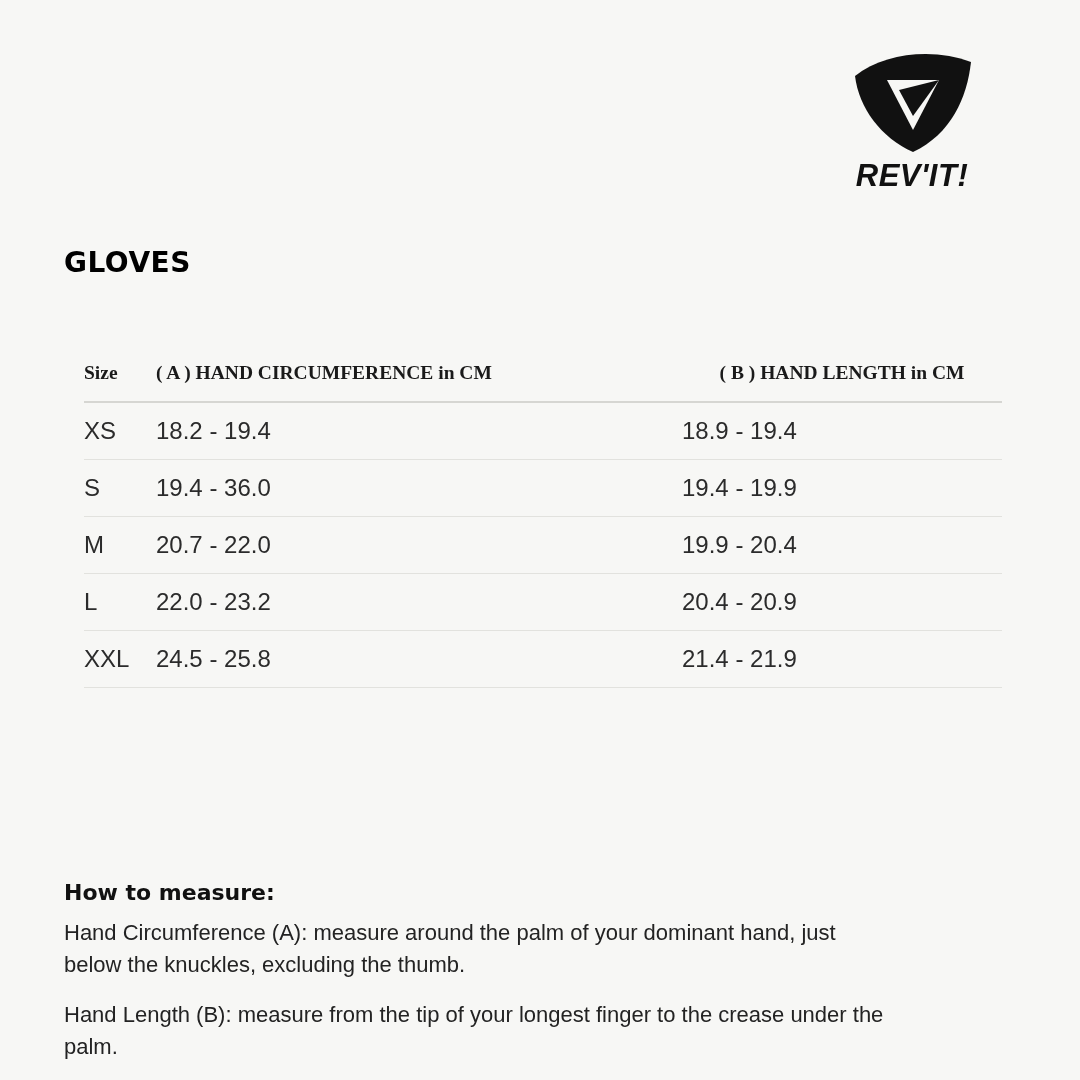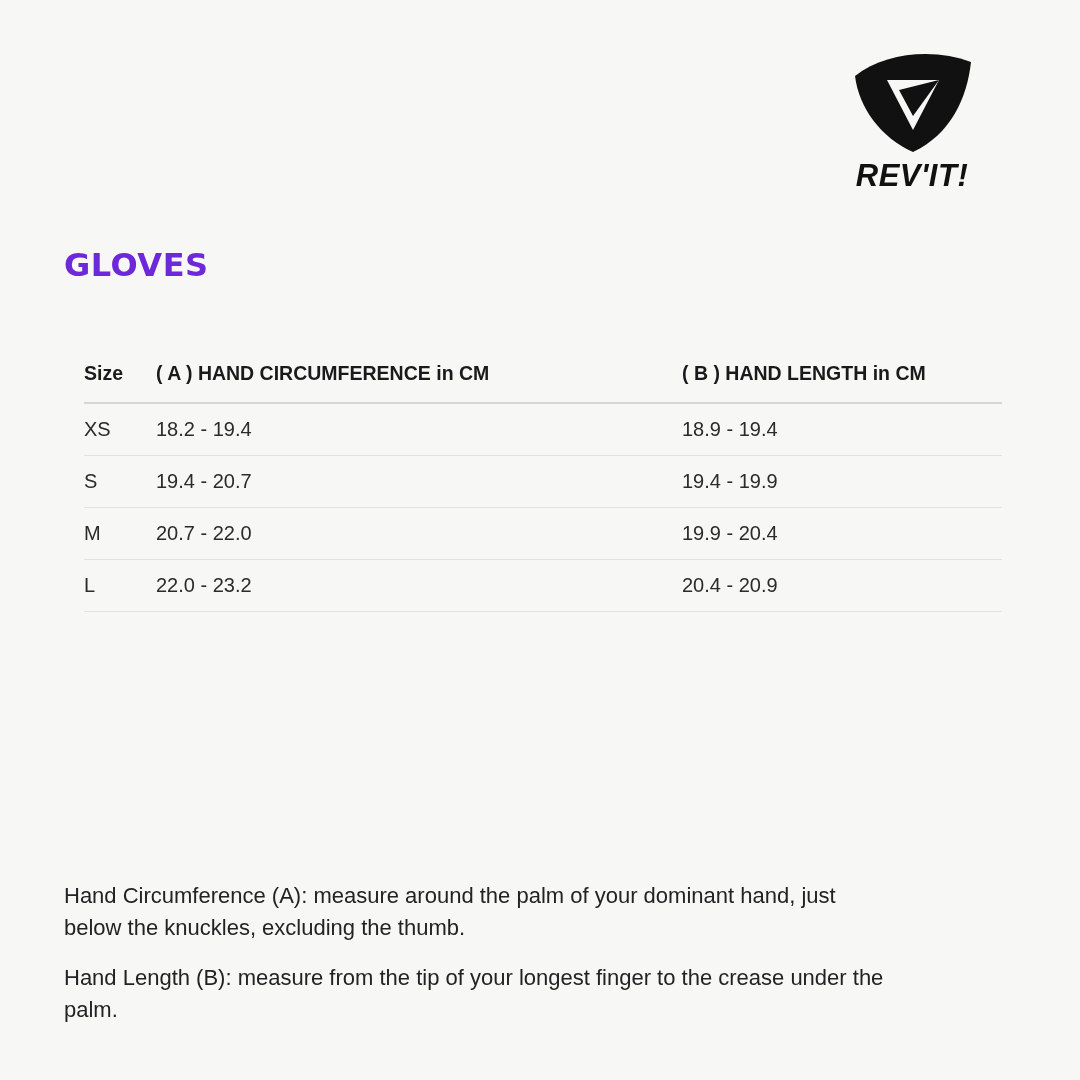--- a/index.html
+++ b/index.html
@@ -45,24 +45,24 @@
     font-size: 31px;
     letter-spacing: 0.5px;
     color: #111111;
   }
 
   
   .page-title {
     position: absolute;
     top: 246px;
     left: 64px;
-    font-size: 32px;
+    font-size: 28px;
     font-weight: bold;
     letter-spacing: 0.5px;
-    color: #6d28d9;
+    color: #000000;
     margin: 0;
     font-family: "DejaVu Sans", sans-serif;
   }
 
   
   .size-table-wrap {
     position: absolute;
     top: 362px;
     left: 84px;
     width: 918px;
@@ -73,30 +73,31 @@
     font-size: 19px;
   }
   table.size-table thead th {
     text-align: left;
     font-weight: bold;
     font-size: 19.5px;
     color: #1a1a1a;
     padding: 0 0 17px 0;
     border-bottom: 2px solid #d6d6d2;
     white-space: nowrap;
+    font-family: Liberation Serif, serif;
   }
   table.size-table thead th.col-size { width: 72px; }
   table.size-table thead th.col-a { width: 526px; }
-  table.size-table thead th.col-b { width: 320px; }
+  table.size-table thead th.col-b { width: 320px; text-align: center; }
 
   table.size-table tbody td {
     padding: 14px 0 14px 0;
     border-bottom: 1px solid #e2e2de;
     color: #2b2b2b;
-    font-size: 20px;
+    font-size: 24px;
     vertical-align: middle;
   }
   table.size-table tbody tr:last-child td {
     border-bottom: 1px solid #e2e2de;
   }
   td.cell-size { width: 72px; }
   td.cell-a { width: 526px; }
   td.cell-b { width: 320px; }
 
   
@@ -148,35 +149,41 @@
         </tr>
       </thead>
       <tbody>
         <tr>
           <td class="cell-size">XS</td>
           <td class="cell-a">18.2 - 19.4</td>
           <td class="cell-b">18.9 - 19.4</td>
         </tr>
         <tr>
           <td class="cell-size">S</td>
-          <td class="cell-a">19.4 - 20.7</td>
+          <td class="cell-a">19.4 - 36.0</td>
           <td class="cell-b">19.4 - 19.9</td>
         </tr>
         <tr>
           <td class="cell-size">M</td>
           <td class="cell-a">20.7 - 22.0</td>
           <td class="cell-b">19.9 - 20.4</td>
         </tr>
         <tr>
           <td class="cell-size">L</td>
           <td class="cell-a">22.0 - 23.2</td>
           <td class="cell-b">20.4 - 20.9</td>
         </tr>
+        <tr>
+          <td class="cell-size">XXL</td>
+          <td class="cell-a">24.5 - 25.8</td>
+          <td class="cell-b">21.4 - 21.9</td>
+        </tr>
       </tbody>
     </table>
   </div>
 
   <div class="howto">
+    <div class="howto-title">How to measure:</div>
     <p class="howto-p">Hand Circumference (A): measure around the palm of your dominant hand, just below the knuckles, excluding the thumb.</p>
     <p class="howto-p">Hand Length (B): measure from the tip of your longest finger to the crease under the palm.</p>
   </div>
 
 </div>
 
 </body></html>

